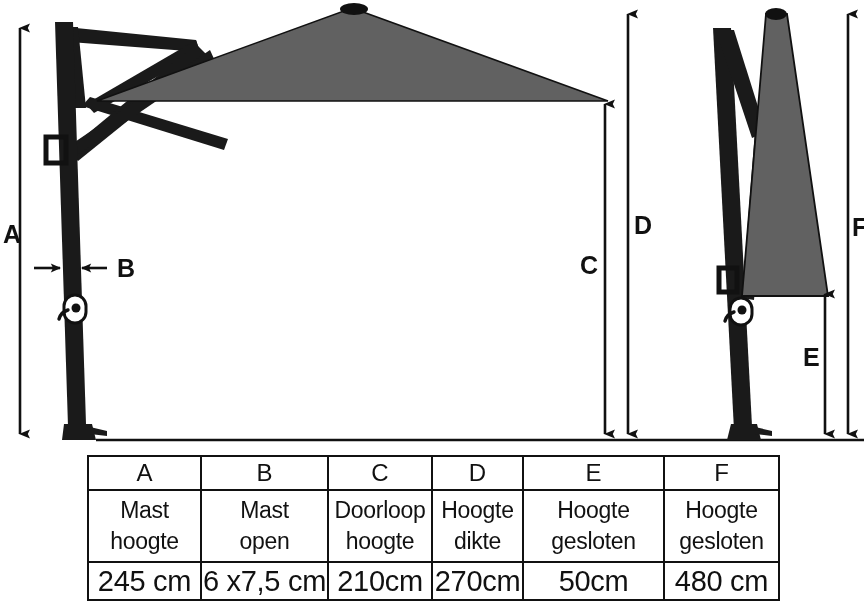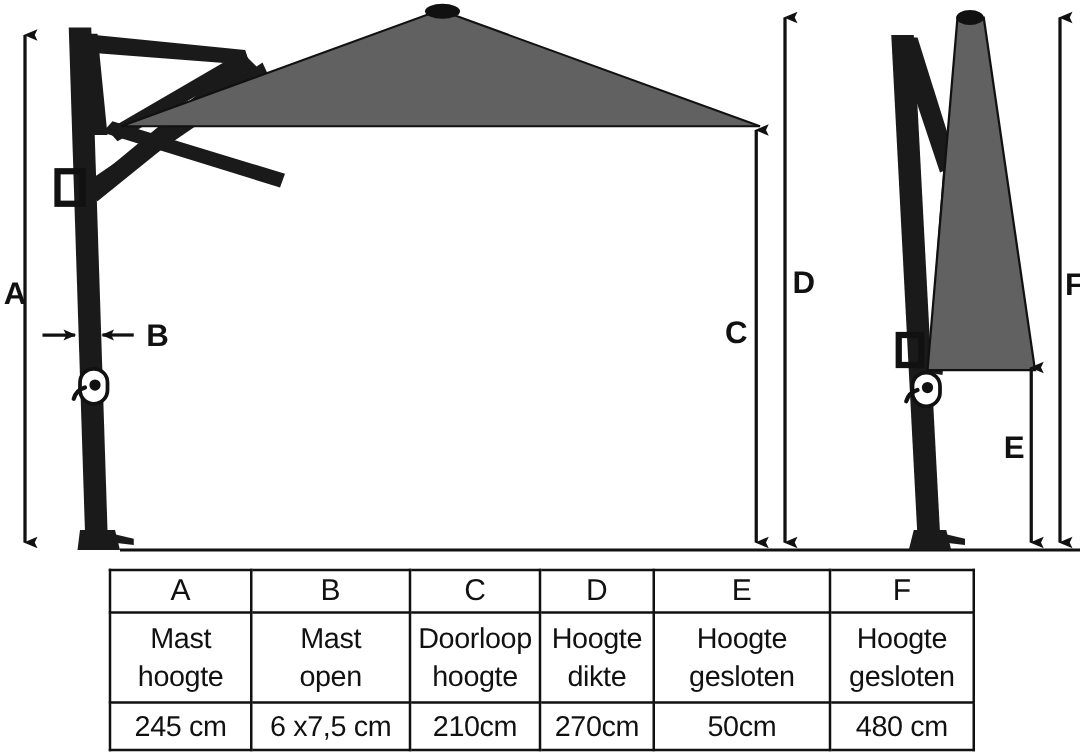--- a/index.html
+++ b/index.html
@@ -46,21 +46,21 @@
   }
   #spec-table tr.names td{
     height:70px;
     font-size:23px;
     line-height:31px;
     letter-spacing:-0.3px;
     border-radius:16px;
   }
   #spec-table tr.values td{
     height:36px;
-    font-size:23px;
+    font-size:29px;
     line-height:34px;
     letter-spacing:-0.3px;
   }
   .nm{display:block;}
   
   col.c-a{width:113px;}
   col.c-b{width:127px;}
   col.c-c{width:104px;}
   col.c-d{width:91px;}
   col.c-e{width:141px;}

